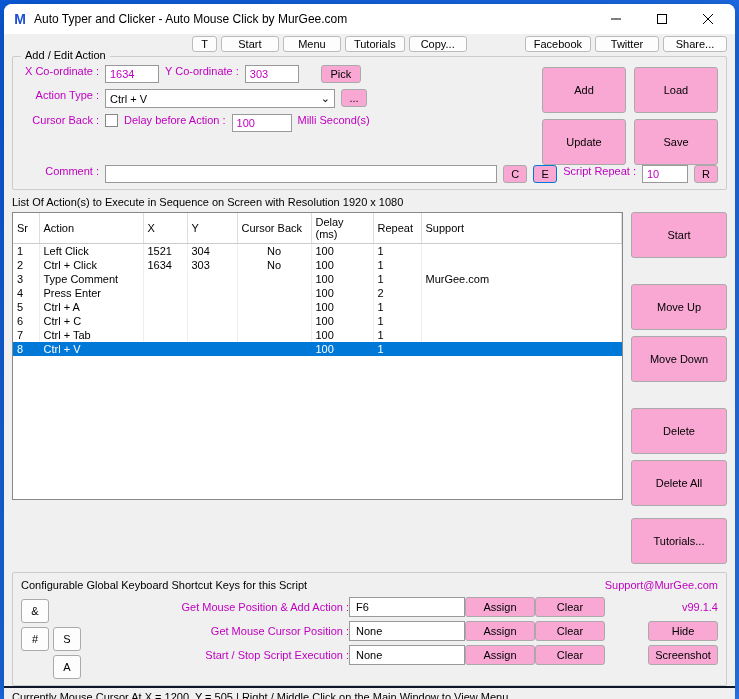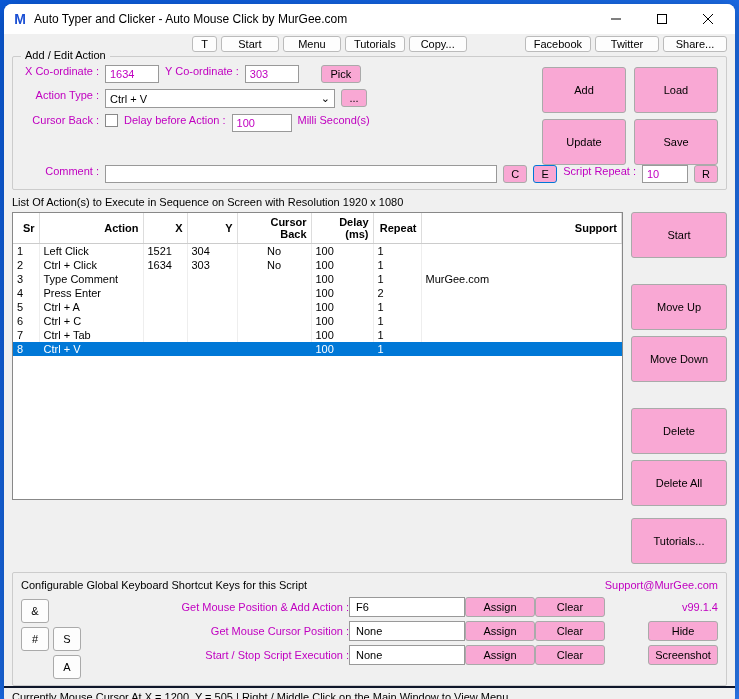--- a/index.html
+++ b/index.html
@@ -25,21 +25,21 @@
   .btn { background: #f9a8d4; border: 1px solid #aaa; border-radius: 3px; padding: 2px 6px; font-size: 11px; min-width: 30px; text-align: center; cursor: default; }
   .btn.big { min-width: 84px; padding: 16px 6px; }
   .btn.med { min-width: 70px; padding: 3px 6px; }
   .btn.sm { min-width: 24px; padding: 2px 4px; }
   .chk { width: 13px; height: 13px; border: 1px solid #888; background: #fff; }
   .right-col { display: flex; flex-direction: column; gap: 6px; }
   .main-flex { display: flex; gap: 8px; }
   .main-left { flex: 1; }
   .table-wrap { border: 1px solid #888; background: #fff; height: 288px; overflow: hidden; }
   table { border-collapse: collapse; width: 100%; font-size: 11px; }
-  th { text-align: right; padding: 3px 4px; border-right: 1px solid #ddd; border-bottom: 1px solid #ccc; font-weight: bold; background: #fff; }
+  th { text-align: left; padding: 3px 4px; border-right: 1px solid #ddd; border-bottom: 1px solid #ccc; font-weight: normal; background: #fff; }
   td { padding: 1px 4px; border-right: 1px solid #eee; white-space: nowrap; }
   tr.selected td { background: #0078d7; color: #fff; border-right-color: #0078d7; }
   .col-sr { width: 26px; }
   .col-action { width: 104px; }
   .col-x { width: 44px; }
   .col-y { width: 50px; }
   .col-cb { width: 74px; }
   .col-delay { width: 62px; }
   .col-rep { width: 48px; }
   .shortcut-row { display: flex; align-items: center; gap: 0; margin-bottom: 4px; }

